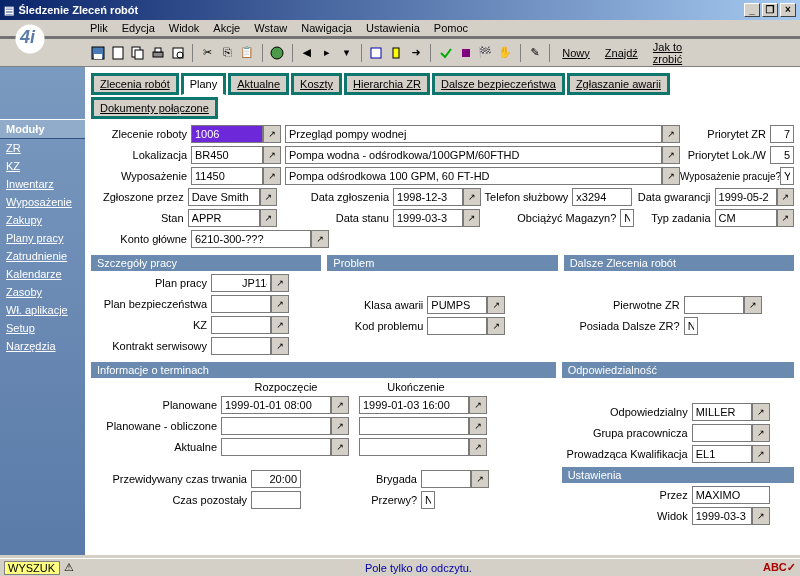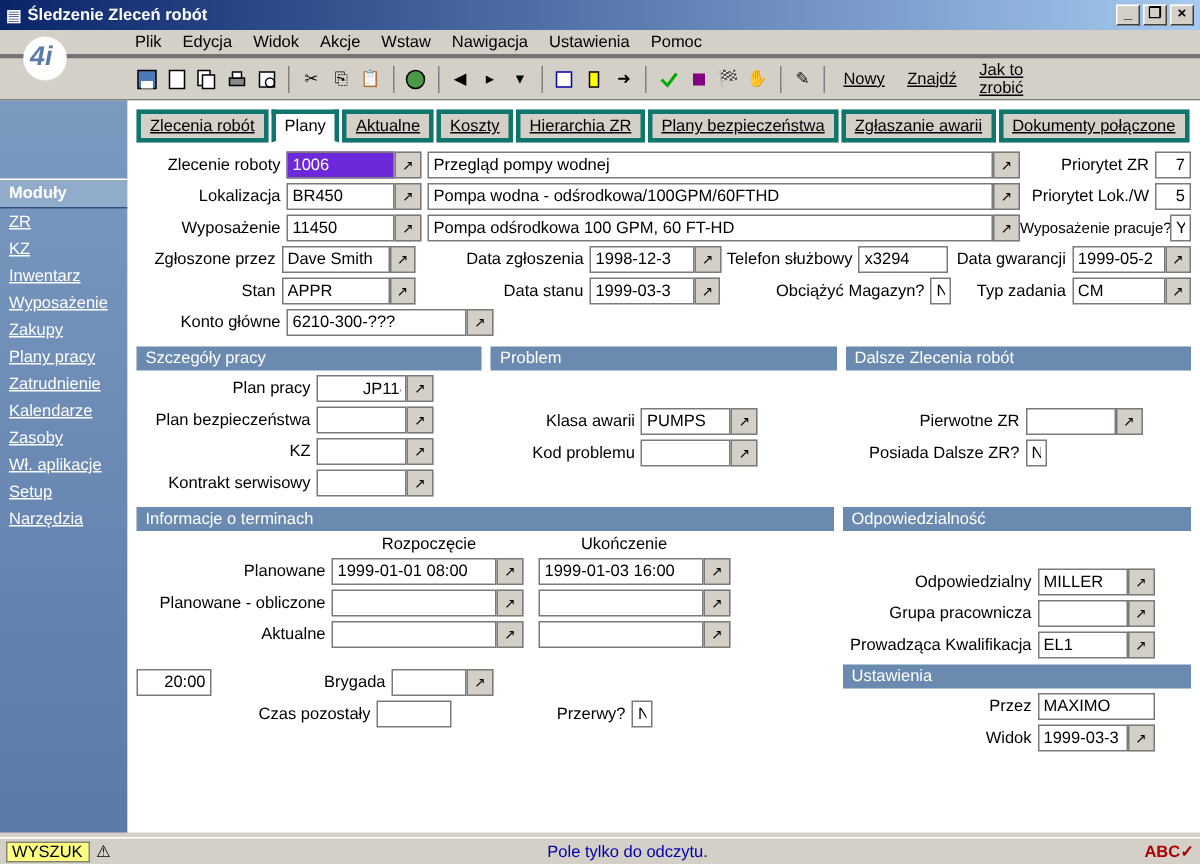--- a/index.html
+++ b/index.html
@@ -154,21 +154,21 @@
     <a>Narzędzia</a>
   </div>
 
   <div class="content">
     <div class="tabs">
       <span class="tab">Zlecenia robót</span>
       <span class="tab active">Plany</span>
       <span class="tab">Aktualne</span>
       <span class="tab">Koszty</span>
       <span class="tab">Hierarchia ZR</span>
-      <span class="tab">Plany bezpieczeństwa</span>
+      <span class="tab">Dalsze bezpieczeństwa</span>
       <span class="tab">Zgłaszanie awarii</span>
       <span class="tab">Dokumenty połączone</span>
     </div>
 
     <div class="row">
       <span class="lbl" style="width:100px">Zlecenie roboty</span>
       <input class="inp sel" style="width: 72px;" value="1006">
       <span class="btn-look">↗</span>
       <input class="inp" style="flex: 1 1 0%; margin-left: 4px;" value="Przegląd pompy wodnej">
       <span class="btn-look">↗</span>
@@ -305,20 +305,21 @@
         <div class="row">
             <span class="lbl" style="width:130px">Aktualne</span>
             <input class="inp" style="width: 110px;" value="">
             <span class="btn-look">↗</span>
             <span style="width:10px"></span>
             <input class="inp" style="width: 110px;" value="">
             <span class="btn-look">↗</span>
           </div>
         <div style="height:8px"></div>
         <div class="row">
+            <span class="lbl" style="width:160px">Przewidywany czas trwania</span>
             <input class="inp" style="width: 50px; text-align: right;" value="20:00">
             <span class="lbl" style="width:120px">Brygada</span>
             <input class="inp" style="width: 50px;" value="">
             <span class="btn-look">↗</span>
           </div>
         <div class="row">
             <span class="lbl" style="width:160px">Czas pozostały</span>
             <input class="inp" style="width: 50px;" value="">
             <span class="lbl" style="width:120px">Przerwy?</span>
             <input class="inp" style="width: 14px;" value="N">

